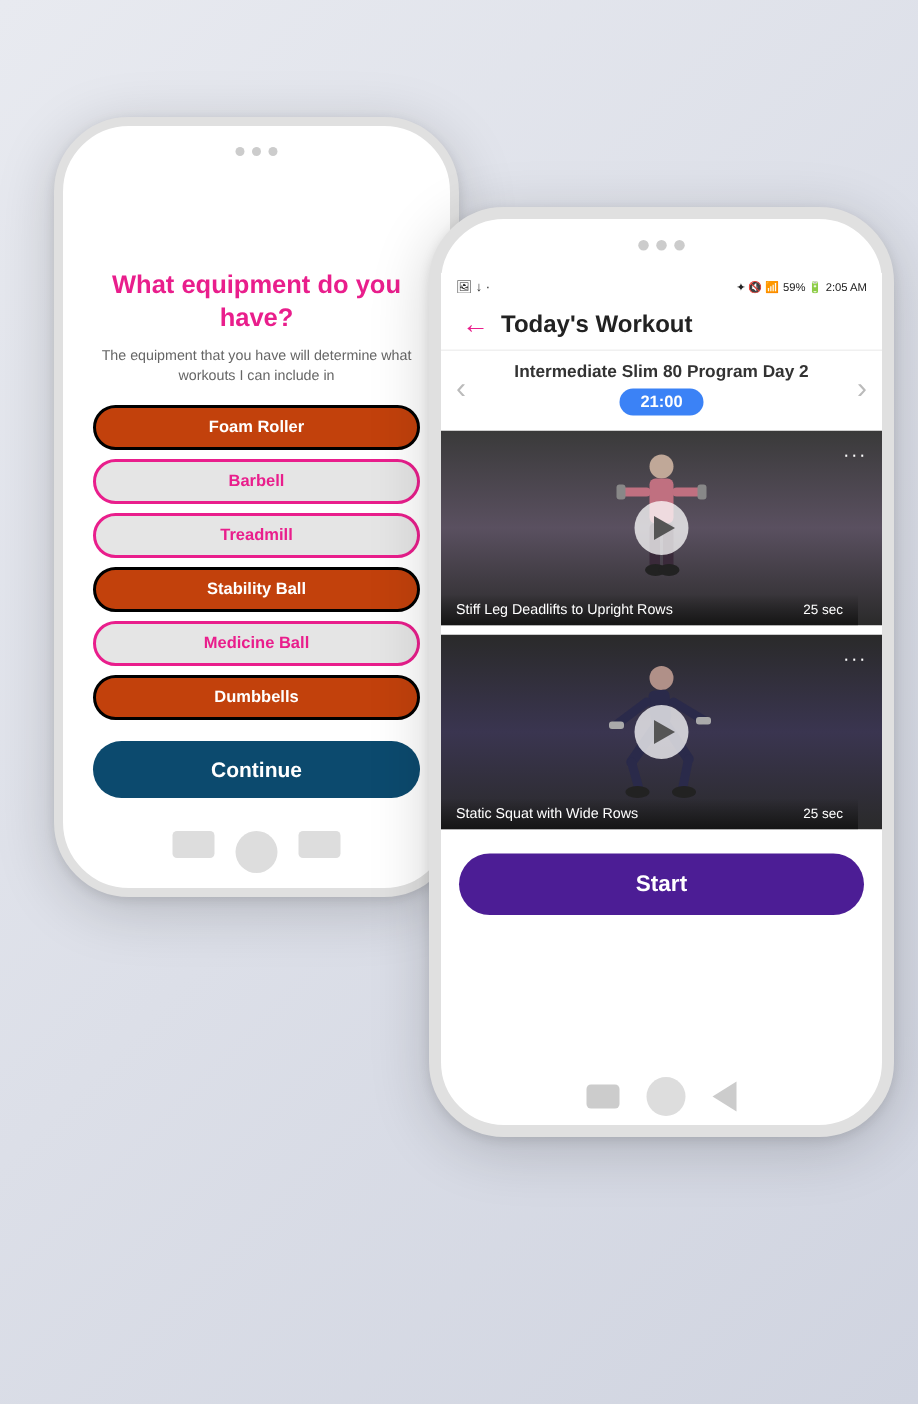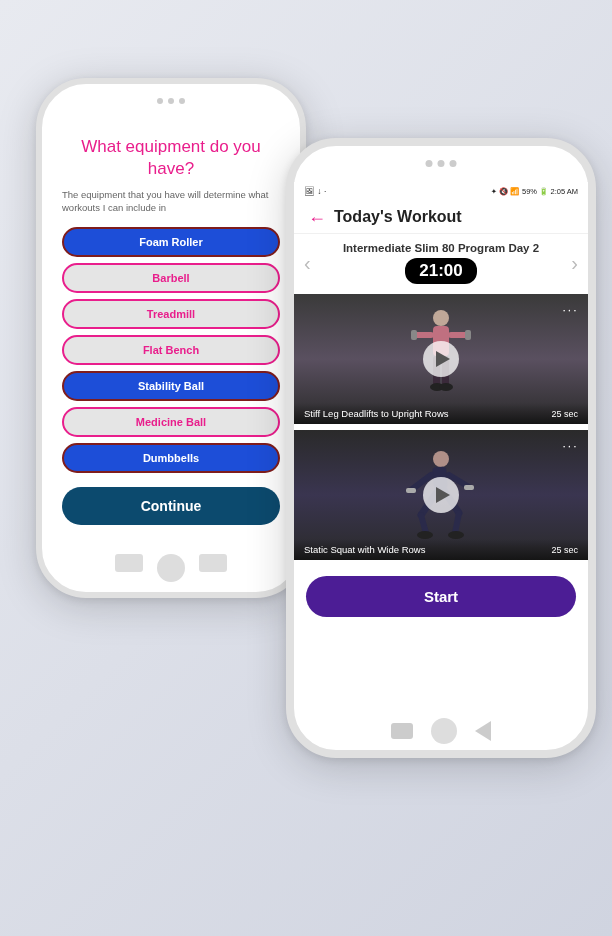--- a/index.html
+++ b/index.html
@@ -158,28 +158,29 @@
     }
 
     
     .back-content {
       padding: 16px 14px 10px;
     }
 
     .back-title {
       text-align: center;
       font-size: 17px;
-      font-weight: 400;
+      font-weight: 700;
       color: #e91e8c;
       line-height: 1.3;
       margin-bottom: 8px;
+      margin-top: 43px;
     }
 
     .back-subtitle {
-      text-align: left;
+      text-align: center;
       font-size: 9.5px;
       color: #666;
       line-height: 1.4;
       margin-bottom: 12px;
     }
 
     .equipment-list {
       display: flex;
       flex-direction: column;
       gap: 6px;
@@ -189,23 +190,23 @@
     .equip-item {
       border-radius: 20px;
       text-align: center;
       font-size: 11px;
       font-weight: 600;
       padding: 7px 10px;
       cursor: pointer;
     }
 
     .equip-item.selected {
-      background: #1d4ed8;
-      color: #fff;
-      border: 2px solid #7f1d1d;
+      background: #c2410c;
+      color: #fff;
+      border: 2px solid #000000;
     }
 
     .equip-item.unselected {
       background: #e5e5e5;
       color: #e91e8c;
       border: 2px solid #e91e8c;
     }
 
     .continue-btn {
       width: 100%;
@@ -279,25 +280,25 @@
 
     .workout-name {
       font-size: 11.5px;
       font-weight: 600;
       color: #333;
       margin-bottom: 4px;
     }
 
     .workout-timer {
       display: inline-block;
-      background: #000000;
+      background: #3b82f6;
       color: #fff;
       border-radius: 12px;
       padding: 3px 14px;
-      font-size: 17px;
+      font-size: 11px;
       font-weight: 600;
     }
 
     .exercise-card {
       position: relative;
       margin: 6px 0;
       overflow: hidden;
     }
 
     .exercise-thumb {
@@ -331,24 +332,24 @@
       border-top: 8px solid transparent;
       border-bottom: 8px solid transparent;
       border-left: 14px solid #555;
       margin-left: 3px;
     }
 
     .exercise-overlay {
       position: absolute;
       bottom: 0;
       left: 0;
-      right: 0;
+      right: 16px;
       display: flex;
       justify-content: space-between;
-      align-items: flex-end;
+      align-items: flex-start;
       padding: 5px 10px;
       background: linear-gradient(transparent, rgba(0,0,0,0.5));
     }
 
     .exercise-name {
       font-size: 9.5px;
       color: #fff;
       font-weight: 500;
     }
 
@@ -395,21 +396,20 @@
     <div class="phone-screen-back">
       <div class="back-content">
         <div class="back-title">What equipment do you
 have?</div>
         <div class="back-subtitle">The equipment that you have will determine
 what workouts I can include in</div>
         <div class="equipment-list">
           <div class="equip-item selected">Foam Roller</div>
           <div class="equip-item unselected">Barbell</div>
           <div class="equip-item unselected">Treadmill</div>
-          <div class="equip-item unselected">Flat Bench</div>
           <div class="equip-item selected">Stability Ball</div>
           <div class="equip-item unselected">Medicine Ball</div>
           <div class="equip-item selected">Dumbbells</div>
         </div>
         <button class="continue-btn">Continue</button>
       </div>
     </div>
     <div class="home-bar">
       <div class="home-btn"></div>
       <div class="home-circle"></div>

